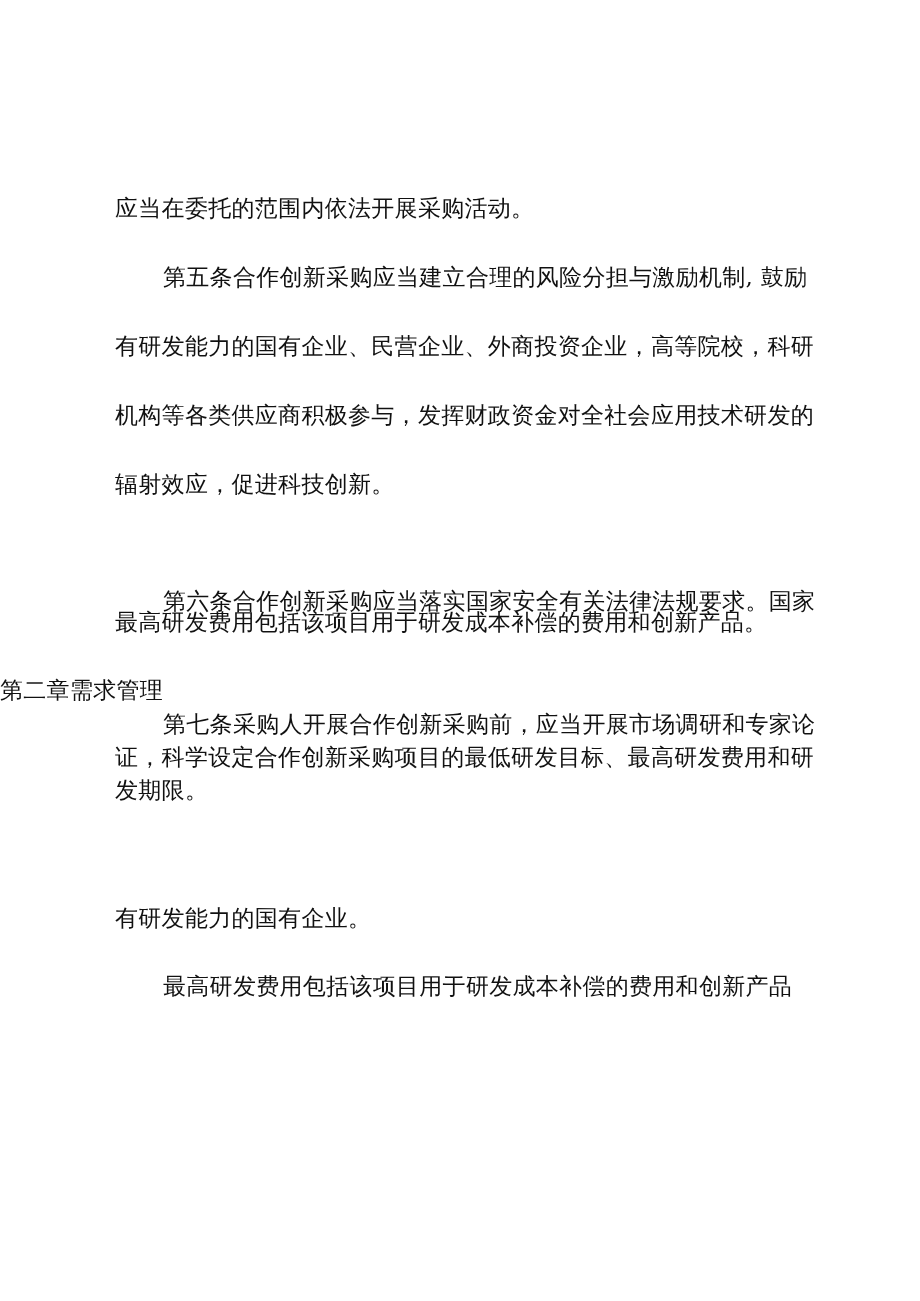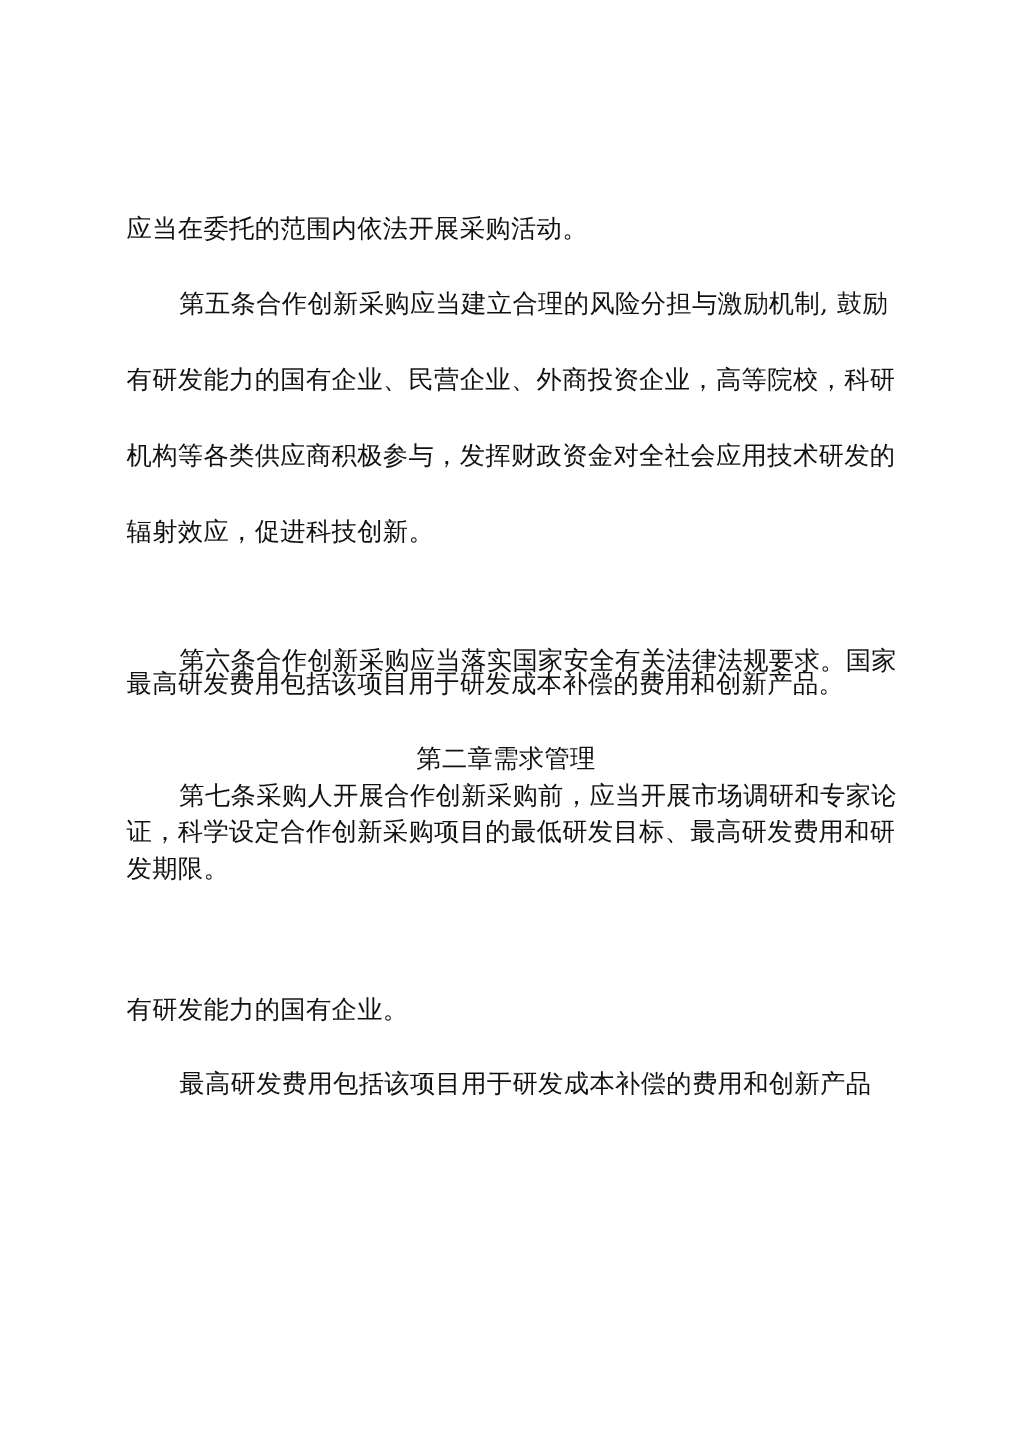--- a/index.html
+++ b/index.html
@@ -33,21 +33,20 @@
       white-space: nowrap;
       letter-spacing: 0.3px;
     }
     .indent {
       left: 163px;
       width: 652px;
     }
     .center {
       left: 0;
       width: 920px;
-      text-align: center;
     }
   </style>
 </head>
 <body>
 
 <div class="page">
 
   <div class="line" style="top:193px;">应当在委托的范围内依法开展采购活动。</div>
 
   <div class="line" style="top:331px;">有研发能力的国有企业、民营企业、外商投资企业，高等院校，科研</div>

